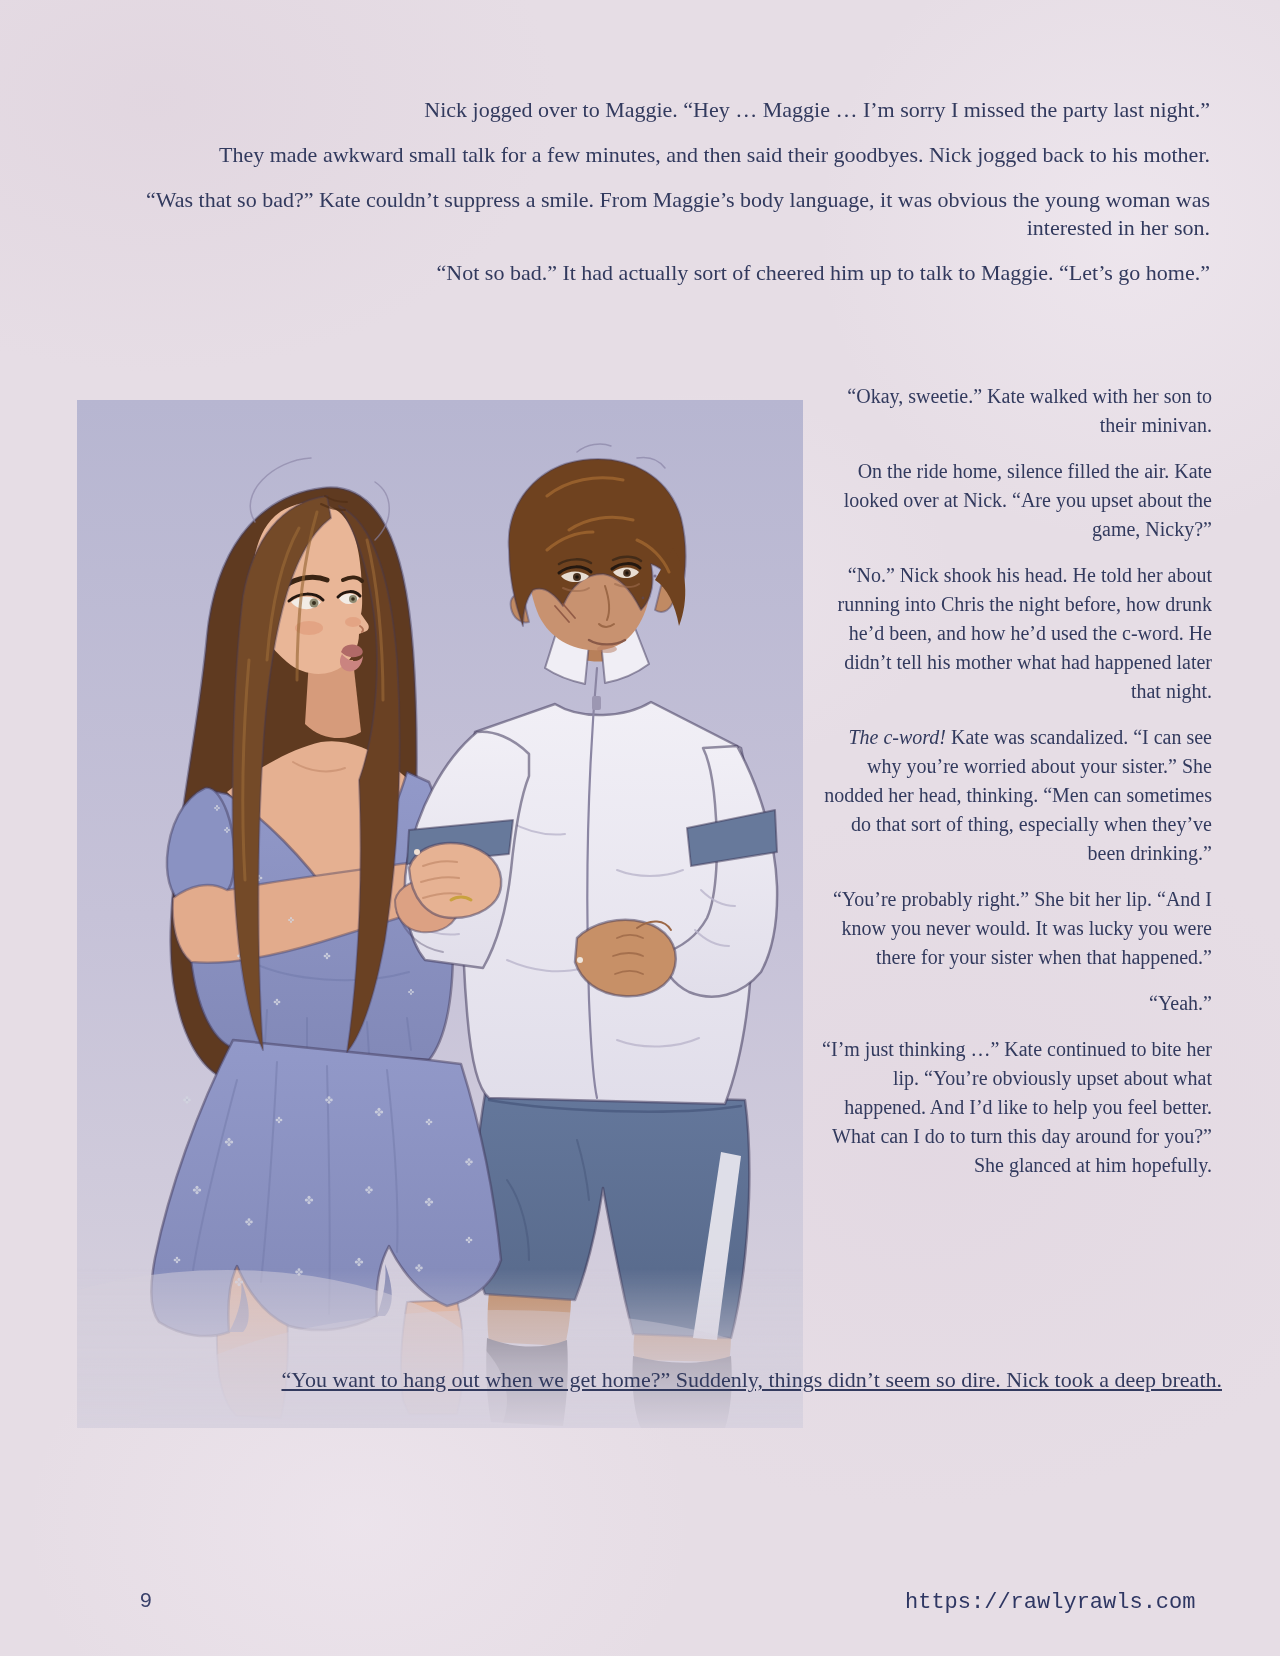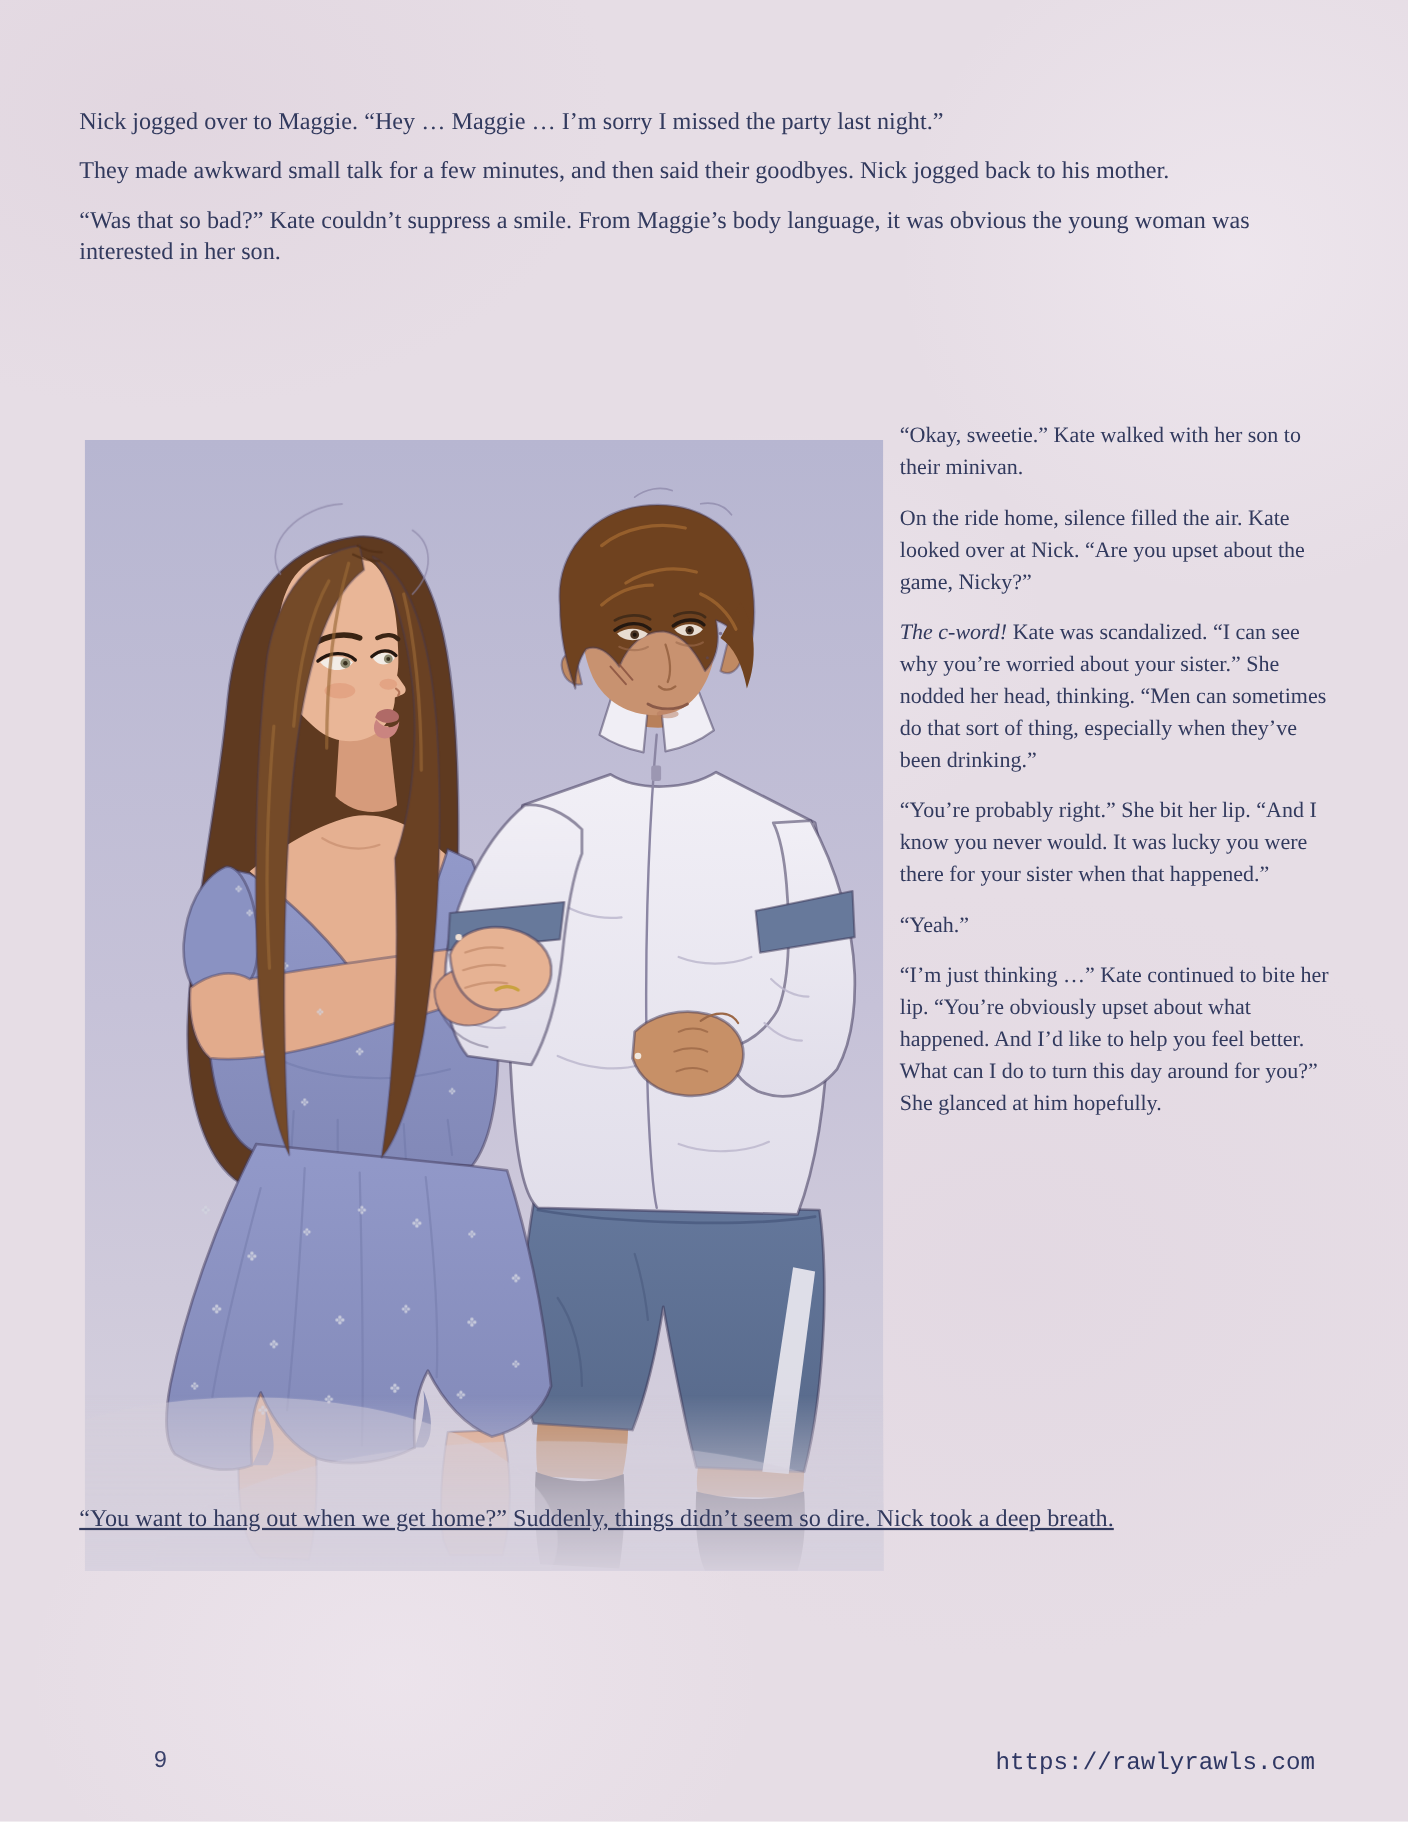--- a/index.html
+++ b/index.html
@@ -7,20 +7,21 @@
   .page{
     position:relative;width:1280px;height:1656px;overflow:hidden;
     background:
       radial-gradient(620px 420px at 12% 6%, rgba(222,209,220,.55), transparent 65%),
       radial-gradient(520px 520px at 88% 14%, rgba(241,234,241,.65), transparent 60%),
       radial-gradient(760px 560px at 72% 70%, rgba(223,211,223,.45), transparent 62%),
       radial-gradient(560px 430px at 28% 92%, rgba(240,232,240,.6), transparent 60%),
       radial-gradient(420px 320px at 55% 35%, rgba(238,231,238,.5), transparent 60%),
       #e6dde5;
     color:#323a5e;
+    text-align:right;
   }
   .top-text{position:absolute;left:72px;top:96px;width:1138px;}
   .top-text p{margin:0 0 17px 0;font-size:22px;line-height:28px;}
   .right-col{position:absolute;left:818px;top:382px;width:394px;}
   .right-col p{margin:0 0 17px 0;font-size:20px;line-height:29px;}
   .right-col em{font-style:italic;}
   .bottom-text{position:absolute;left:72px;top:1366px;width:1150px;text-decoration:underline;}
   .bottom-text p{margin:0 0 18px 0;font-size:22px;line-height:28px;}
   figure.illustration{position:absolute;left:77px;top:400px;width:726px;height:1028px;margin:0;}
   figure.illustration svg{display:block;width:726px;height:1028px;}
@@ -29,20 +30,21 @@
 </style>
 </head>
 <body>
 
 <div class="page">
 
   <section class="top-text">
     <p>Nick jogged over to Maggie. “Hey … Maggie … I’m sorry I missed the party last night.”</p>
     <p>They made awkward small talk for a few minutes, and then said their goodbyes. Nick jogged back to his mother.</p>
     <p>“Was that so bad?” Kate couldn’t suppress a smile. From Maggie’s body language, it was obvious the young woman was interested in her son.</p>
+    <p>“Not so bad.” It had actually sort of cheered him up to talk to Maggie. “Let’s go home.”</p>
   </section>
 
   <figure class="illustration">
     <svg viewBox="0 0 726 1028" xmlns="http://www.w3.org/2000/svg">
       <defs>
         <linearGradient id="bgG" x1="0" y1="0" x2="0" y2="1">
           <stop offset="0" stop-color="#b7b6d1"></stop>
           <stop offset="0.5" stop-color="#c6c2d8"></stop>
           <stop offset="1" stop-color="#d8d2de"></stop>
         </linearGradient>
@@ -229,20 +231,21 @@
 
       <ellipse cx="150" cy="1000" rx="280" ry="130" fill="#d5cfdc" opacity=".5"></ellipse>
       <ellipse cx="420" cy="1030" rx="360" ry="120" fill="#d5cfdc" opacity=".4"></ellipse>
       <rect x="0" y="868" width="726" height="160" fill="url(#fadeG)"></rect>
     </svg>
   </figure>
 
   <section class="right-col">
     <p>“Okay, sweetie.” Kate walked with her son to their minivan.</p>
     <p>On the ride home, silence filled the air. Kate looked over at Nick. “Are you upset about the game, Nicky?”</p>
+    <p>“No.” Nick shook his head. He told her about running into Chris the night before, how drunk he’d been, and how he’d used the c-word. He didn’t tell his mother what had happened later that night.</p>
     <p><em>The c-word!</em><span> Kate was scandalized. “I can see why you’re worried about your sister.” She nodded her head, thinking. “Men can sometimes do that sort of thing, especially when they’ve been drinking.”</span></p>
     <p>“You’re probably right.” She bit her lip. “And I know you never would. It was lucky you were there for your sister when that happened.”</p>
     <p>“Yeah.”</p>
     <p>“I’m just thinking …” Kate continued to bite her lip. “You’re obviously upset about what happened. And I’d like to help you feel better. What can I do to turn this day around for you?” She glanced at him hopefully.</p>
   </section>
 
   <section class="bottom-text">
     <p>“You want to hang out when we get home?” Suddenly, things didn’t seem so dire. Nick took a deep breath.</p>
   </section>
 

